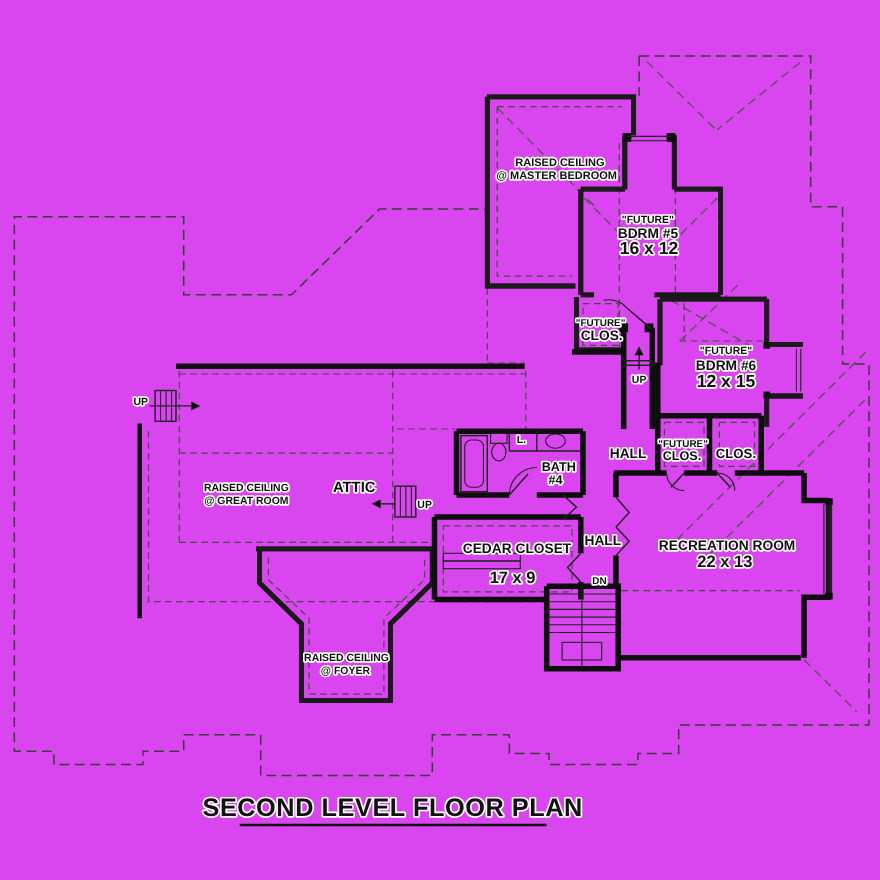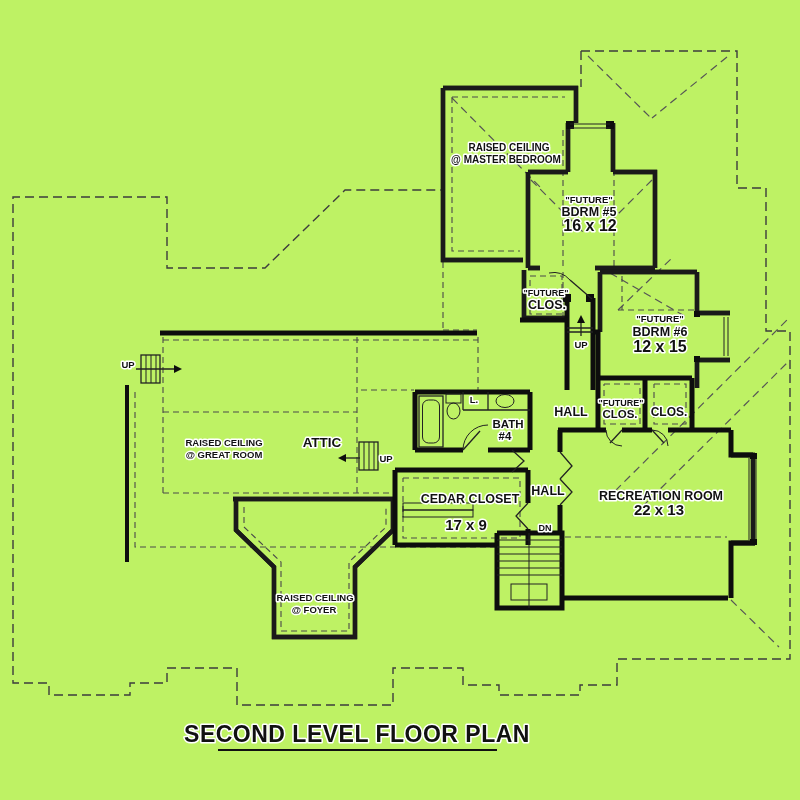--- a/index.html
+++ b/index.html
@@ -1,16 +1,16 @@
 <!DOCTYPE html>
 <html><head>
 <meta charset="utf-8">
 <style>
   html,body{margin:0;padding:0;background:#ffffff;}
-  .stage{width:800px;height:800px;position:relative;background:#bef264;overflow:hidden;}
+  .stage{width:800px;height:800px;position:relative;background:#d946ef;overflow:hidden;}
   svg{display:block;}
   
   .roof{fill:none;stroke:#3d3d3d;stroke-width:1.4;stroke-dasharray:9 5;}
   .diag{fill:none;stroke:#555555;stroke-width:1.2;stroke-dasharray:8 5;}
   .idash{fill:none;stroke:#4a4a4a;stroke-width:1.1;stroke-dasharray:6 4;}
   
   .dw-b{fill:none;stroke:#1a1a1a;stroke-width:4.4;}
   .dw-w{fill:none;stroke:#ffffff;stroke-width:2.2;}
   
   .wall{fill:none;stroke:#0d0d0d;stroke-width:5;}

